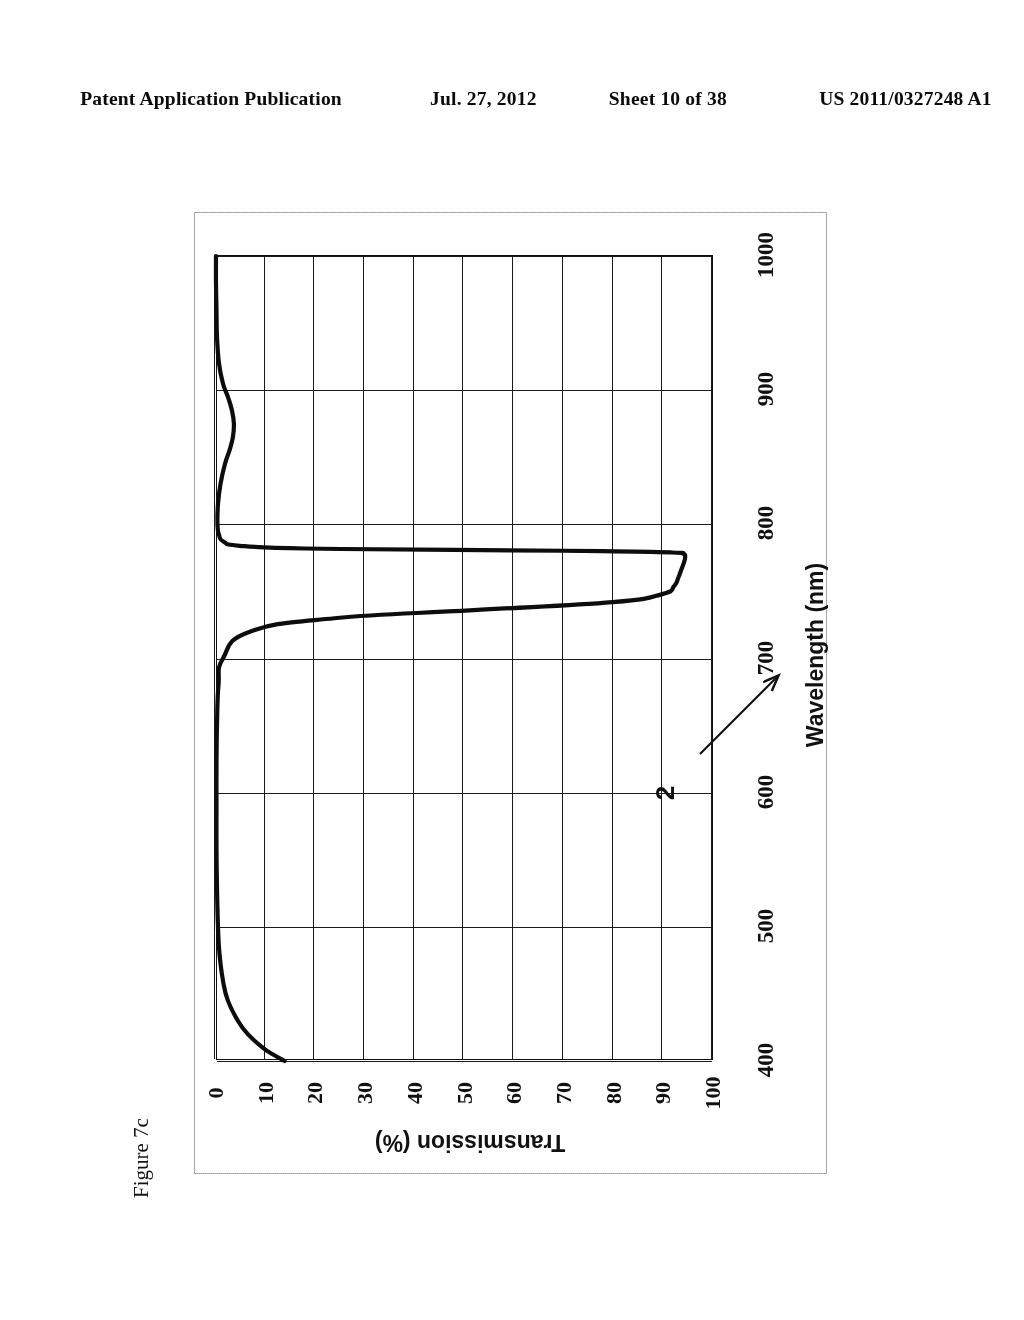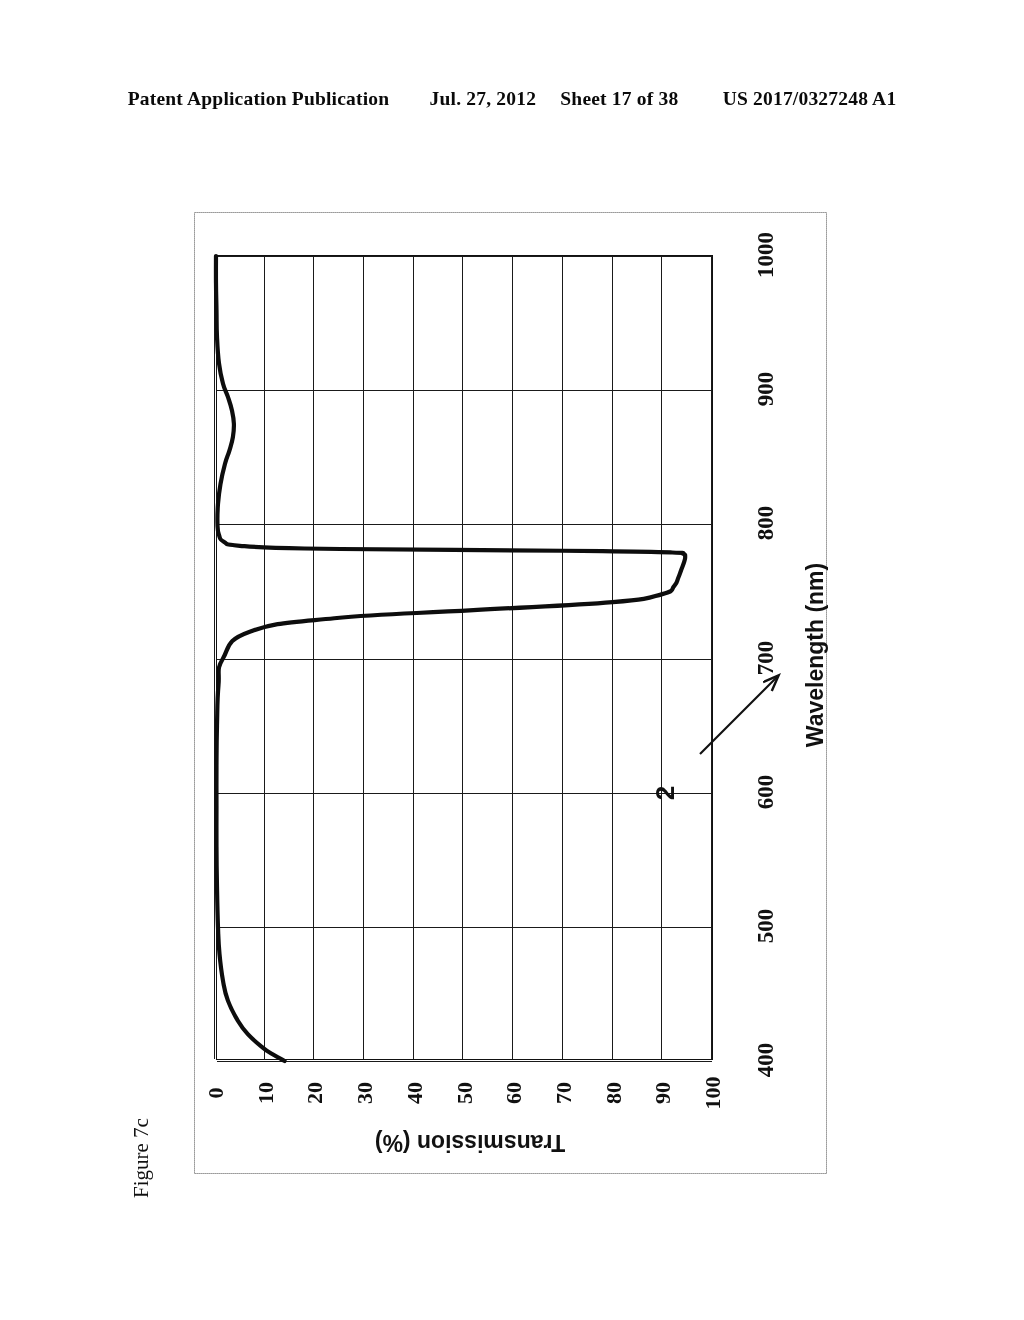--- a/index.html
+++ b/index.html
@@ -22,21 +22,21 @@
     top: 88px;
     width: 1024px;
     text-align: center;
     font-family: "Liberation Serif", serif;
     font-weight: bold;
     font-size: 19.5px;
     color: #0a0a0a;
     letter-spacing: 0.2px;
     white-space: nowrap;
   }
-  #patent-header .hdr-seg { display: inline-block; vertical-align: baseline; }
+  #patent-header .hdr-seg { display: inline-block; vertical-align: baseline; margin-left: 48px; }
   .sp-wide  { display: inline-block; width: 30px; }
   .sp-mid   { display: inline-block; width: 14px; }
   .sp-wide2 { display: inline-block; width: 34px; }
 
   
   #figure-frame {
     position: absolute;
     left: 194px;
     top: 212px;
     width: 633px;
@@ -207,23 +207,23 @@
   }
 </style>
 </head>
 <body>
 
 <div id="patent-header">
   <span class="hdr-seg">Patent Application Publication</span>
   <span class="sp-wide"></span>
   <span class="hdr-seg">Jul. 27, 2012</span>
   <span class="sp-mid"></span>
-  <span class="hdr-seg">Sheet 17 of 38</span>
+  <span class="hdr-seg">Sheet 10 of 38</span>
   <span class="sp-wide2"></span>
-  <span class="hdr-seg">US 2017/0327248 A1</span>
+  <span class="hdr-seg">US 2011/0327248 A1</span>
 </div>
 
 <div id="figure-label">Figure 7c</div>
 
 <div id="figure-frame"></div>
 
 <div id="chart-rot">
   <div id="plot-area">
     <div id="gridlines-v">
         <div class="gridline-v" style="left: 0px;"></div>

